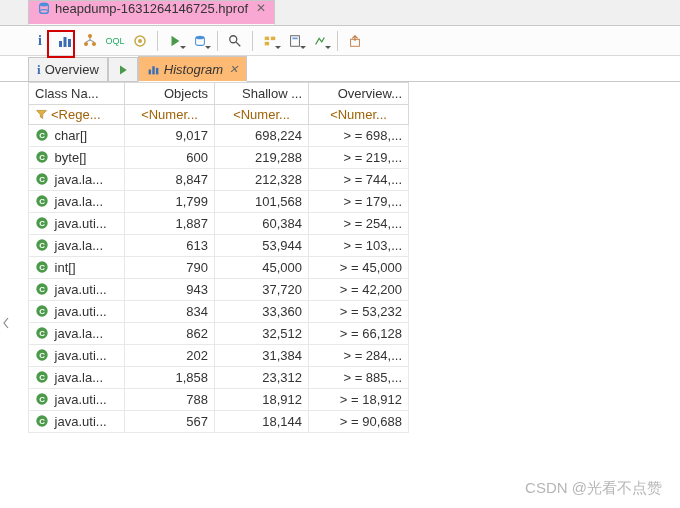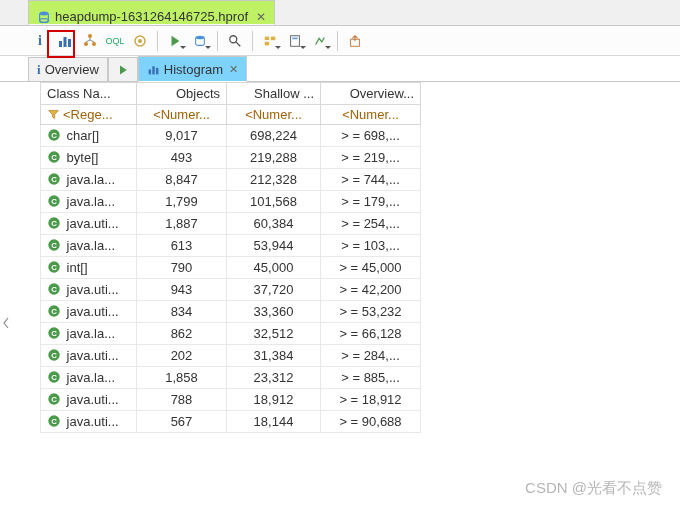--- a/index.html
+++ b/index.html
@@ -17,25 +17,25 @@
   .editor-tabbar {
     display: flex;
     align-items: center;
     height: 26px;
     background: #f0f0f0;
     border-bottom: 1px solid #c8c8c8;
     padding-left: 28px;
   }
   .editor-tab {
     display: flex;
-    align-items: flex-end;
+    align-items: flex-start;
     gap: 4px;
     height: 25px;
     padding: 0 8px;
-    background: #bef264;
+    background: #f9a8d4;
     border: 1px solid #c8c8c8;
     border-bottom: 1px solid #fafafa;
     font-size: 13px;
     cursor: pointer;
   }
   .editor-tab .close { font-size: 12px; color: #666; margin-left:4px;}
   .db-icon {
     width:14px;height:14px;display:inline-block;
   }
   .toolbar {
@@ -76,31 +76,31 @@
   }
   .inner-tab{
     display:flex;align-items:center;gap:4px;
     height:24px;padding:0 8px;
     border:1px solid #c8c8c8;border-bottom:none;
     background:#f2f2f2;
     font-size:13px;cursor:pointer;
     white-space:nowrap;
   }
   .inner-tab.active{
-    background:#7dd3fc;height:26px;
+    background:#fdba74;height:26px;
     border-bottom:1px solid #fff;
-    position:relative;top:1px;
+    position:relative;top:1px;font-style:italic;
   }
   .table-wrap{
     overflow:hidden;
   }
   table{
     border-collapse:collapse;
     width:360px;
-    margin-left:40px;
+    margin-left:28px;
     table-layout:fixed;
     padding-left:24px;
   }
   th{
     text-align:left;
     font-weight:normal;
     font-size:13px;
     padding:3px 6px;
     border:1px solid #d8d8d8;
     background:#fff;
@@ -117,21 +117,21 @@
     white-space:nowrap;overflow:hidden;text-overflow:ellipsis;
   }
   tr.filter td.num{text-align:center}
   tbody tr.data td{
     border:1px solid #e8e8e8;
     padding:2px 6px;
     font-size:13px;
     height:22px;
     white-space:nowrap;overflow:hidden;text-overflow:ellipsis;
   }
-  tbody tr.data td.num{text-align:center;}
+  tbody tr.data td.num{text-align:right;}
   .class-icon{
     width:14px;height:14px;display:inline-block;vertical-align:-2px;margin-right:2px;
   }
   .filter-icon{
     width:14px;height:14px;display:inline-block;vertical-align:-2px;margin-right:2px;
   }
   .inner-tab .close{font-size:11px;color:#666;margin-left:2px}
   .watermark{
     position:absolute;right:18px;bottom:10px;
     color:rgba(120,120,120,0.55);font-size:15px;
@@ -295,21 +295,21 @@
               </svg></span> char[]</td>
           <td class="num">9,017</td>
           <td class="num">698,224</td>
           <td class="num">&gt; = 698,...</td>
         </tr>
         <tr class="data">
           <td><span class="class-icon"><svg width="14" height="14" viewBox="0 0 16 16">
                 <circle cx="8" cy="8" r="6.5" fill="#4a9a4a"></circle>
                 <text x="8" y="11.5" text-anchor="middle" font-size="9" fill="#fff" font-weight="bold">C</text>
               </svg></span> byte[]</td>
-          <td class="num">493</td>
+          <td class="num">600</td>
           <td class="num">219,288</td>
           <td class="num">&gt; = 219,...</td>
         </tr>
         <tr class="data">
           <td><span class="class-icon"><svg width="14" height="14" viewBox="0 0 16 16">
                 <circle cx="8" cy="8" r="6.5" fill="#4a9a4a"></circle>
                 <text x="8" y="11.5" text-anchor="middle" font-size="9" fill="#fff" font-weight="bold">C</text>
               </svg></span> java.la...</td>
           <td class="num">8,847</td>
           <td class="num">212,328</td>

